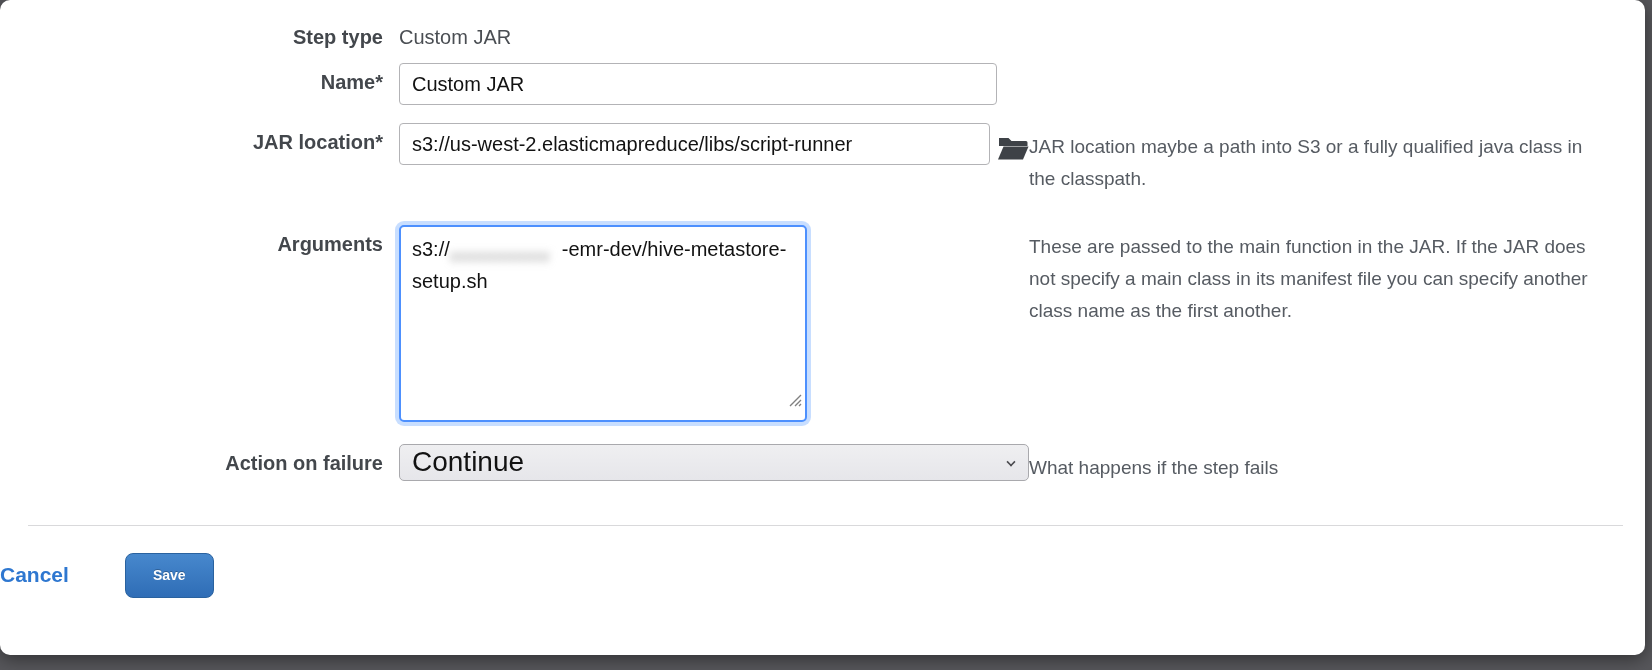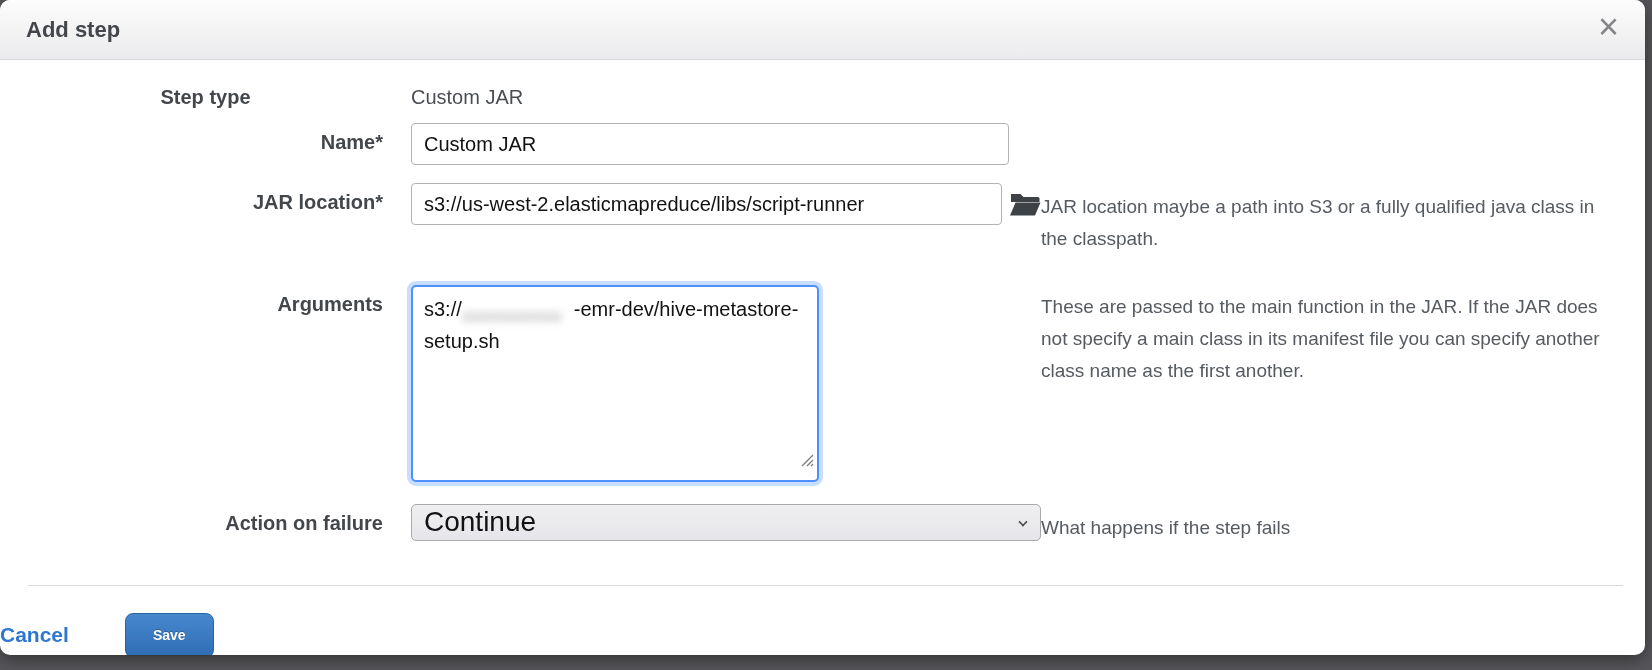--- a/index.html
+++ b/index.html
@@ -46,27 +46,27 @@
   .form-row { display: flex; align-items: flex-start; }
   .form-label {
     width: 355px;
     text-align: right;
     font-size: 20px;
     font-weight: bold;
     color: #43474c;
     flex: 0 0 355px;
     padding-top: 8px;
   }
-  .form-label.static-row { padding-top: 0; text-align: center; }
+  .form-label.static-row { padding-top: 0; }
   .form-control-col {
-    margin-left: 28px;
+    margin-left: 16px;
     width: 630px;
     flex: 0 0 630px;
     display: flex;
-    align-items: flex-start;
+    align-items: flex-end;
   }
   .static-value { font-size: 20px; color: #4a4e53; }
   .row-steptype { margin-bottom: 14px; }
   .row-name { margin-bottom: 18px; }
   .row-jar { margin-bottom: 30px; }
   .row-args { margin-bottom: 22px; }
   .text-input {
     width: 598px;
     height: 42px;
     border: 1px solid #b3b3b6;
@@ -175,24 +175,20 @@
     font-family: "Liberation Sans", "DejaVu Sans", sans-serif;
     cursor: pointer;
     text-shadow: 0 -1px 0 rgba(0,0,0,0.25);
   }
 </style>
 </head>
 <body>
 
 <div class="modal">
 
-  <div class="modal-header">
-    <div class="modal-title">Add step</div>
-    <div class="close-btn">×</div>
-  </div>
 
   <div class="modal-body">
 
     <div class="form-row row-steptype">
       <div class="form-label static-row">Step type</div>
       <div class="form-control-col">
         <div class="static-value">Custom JAR</div>
       </div>
     </div>
 

